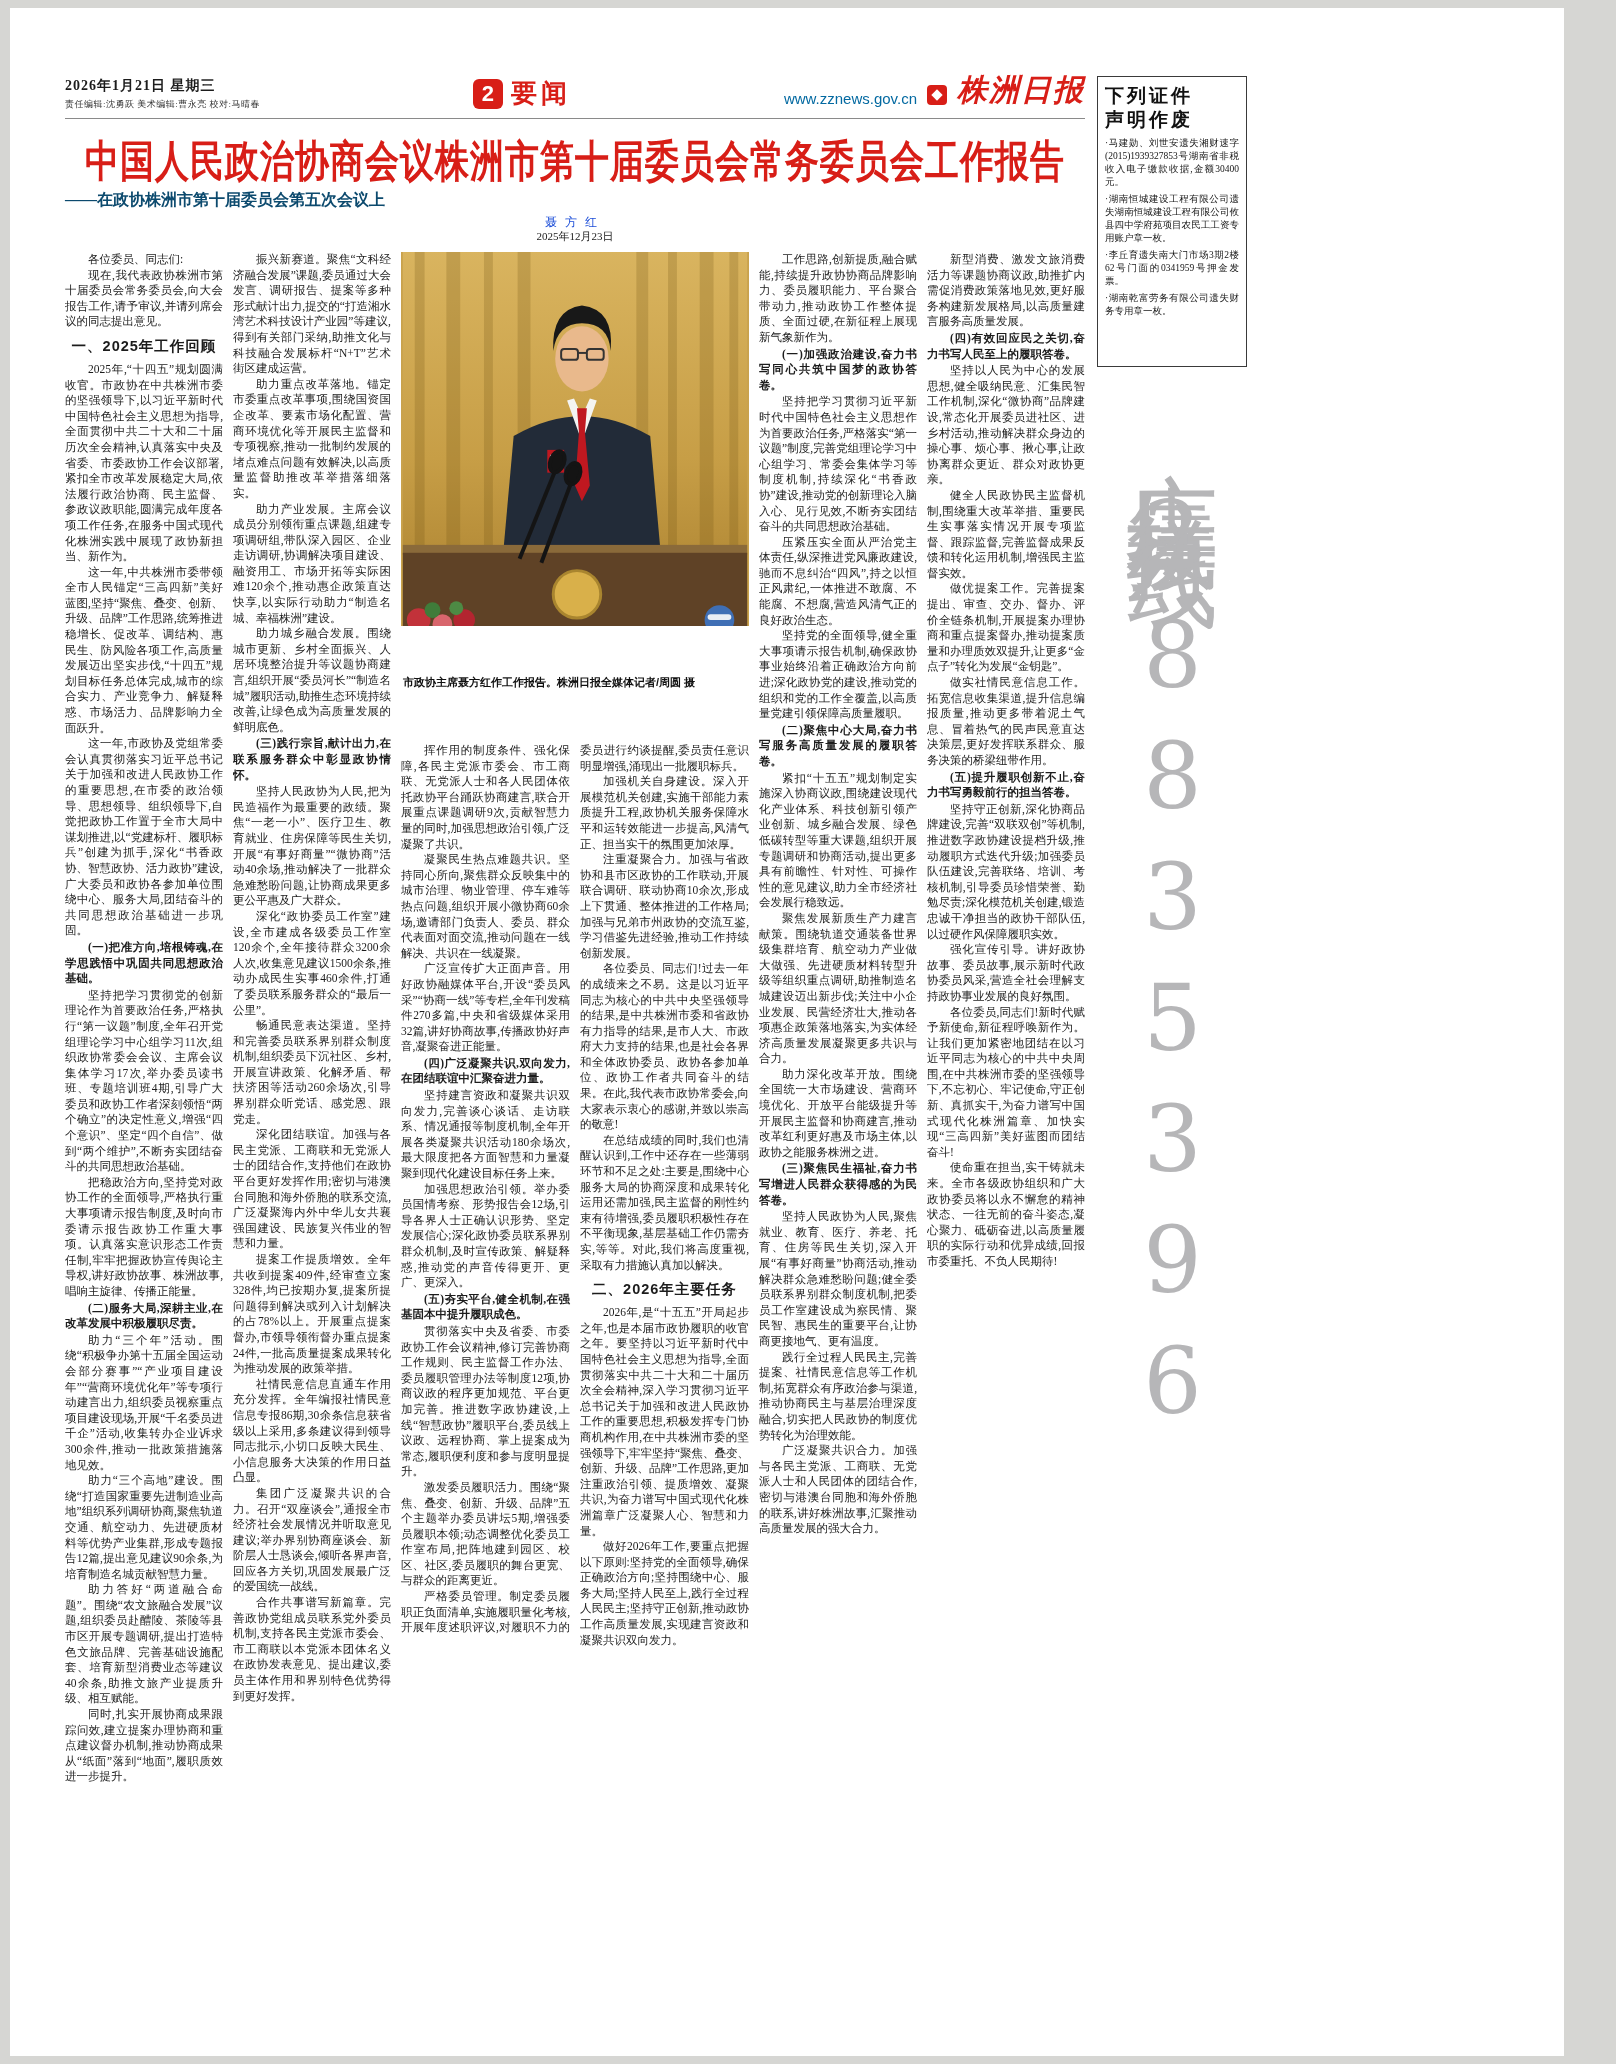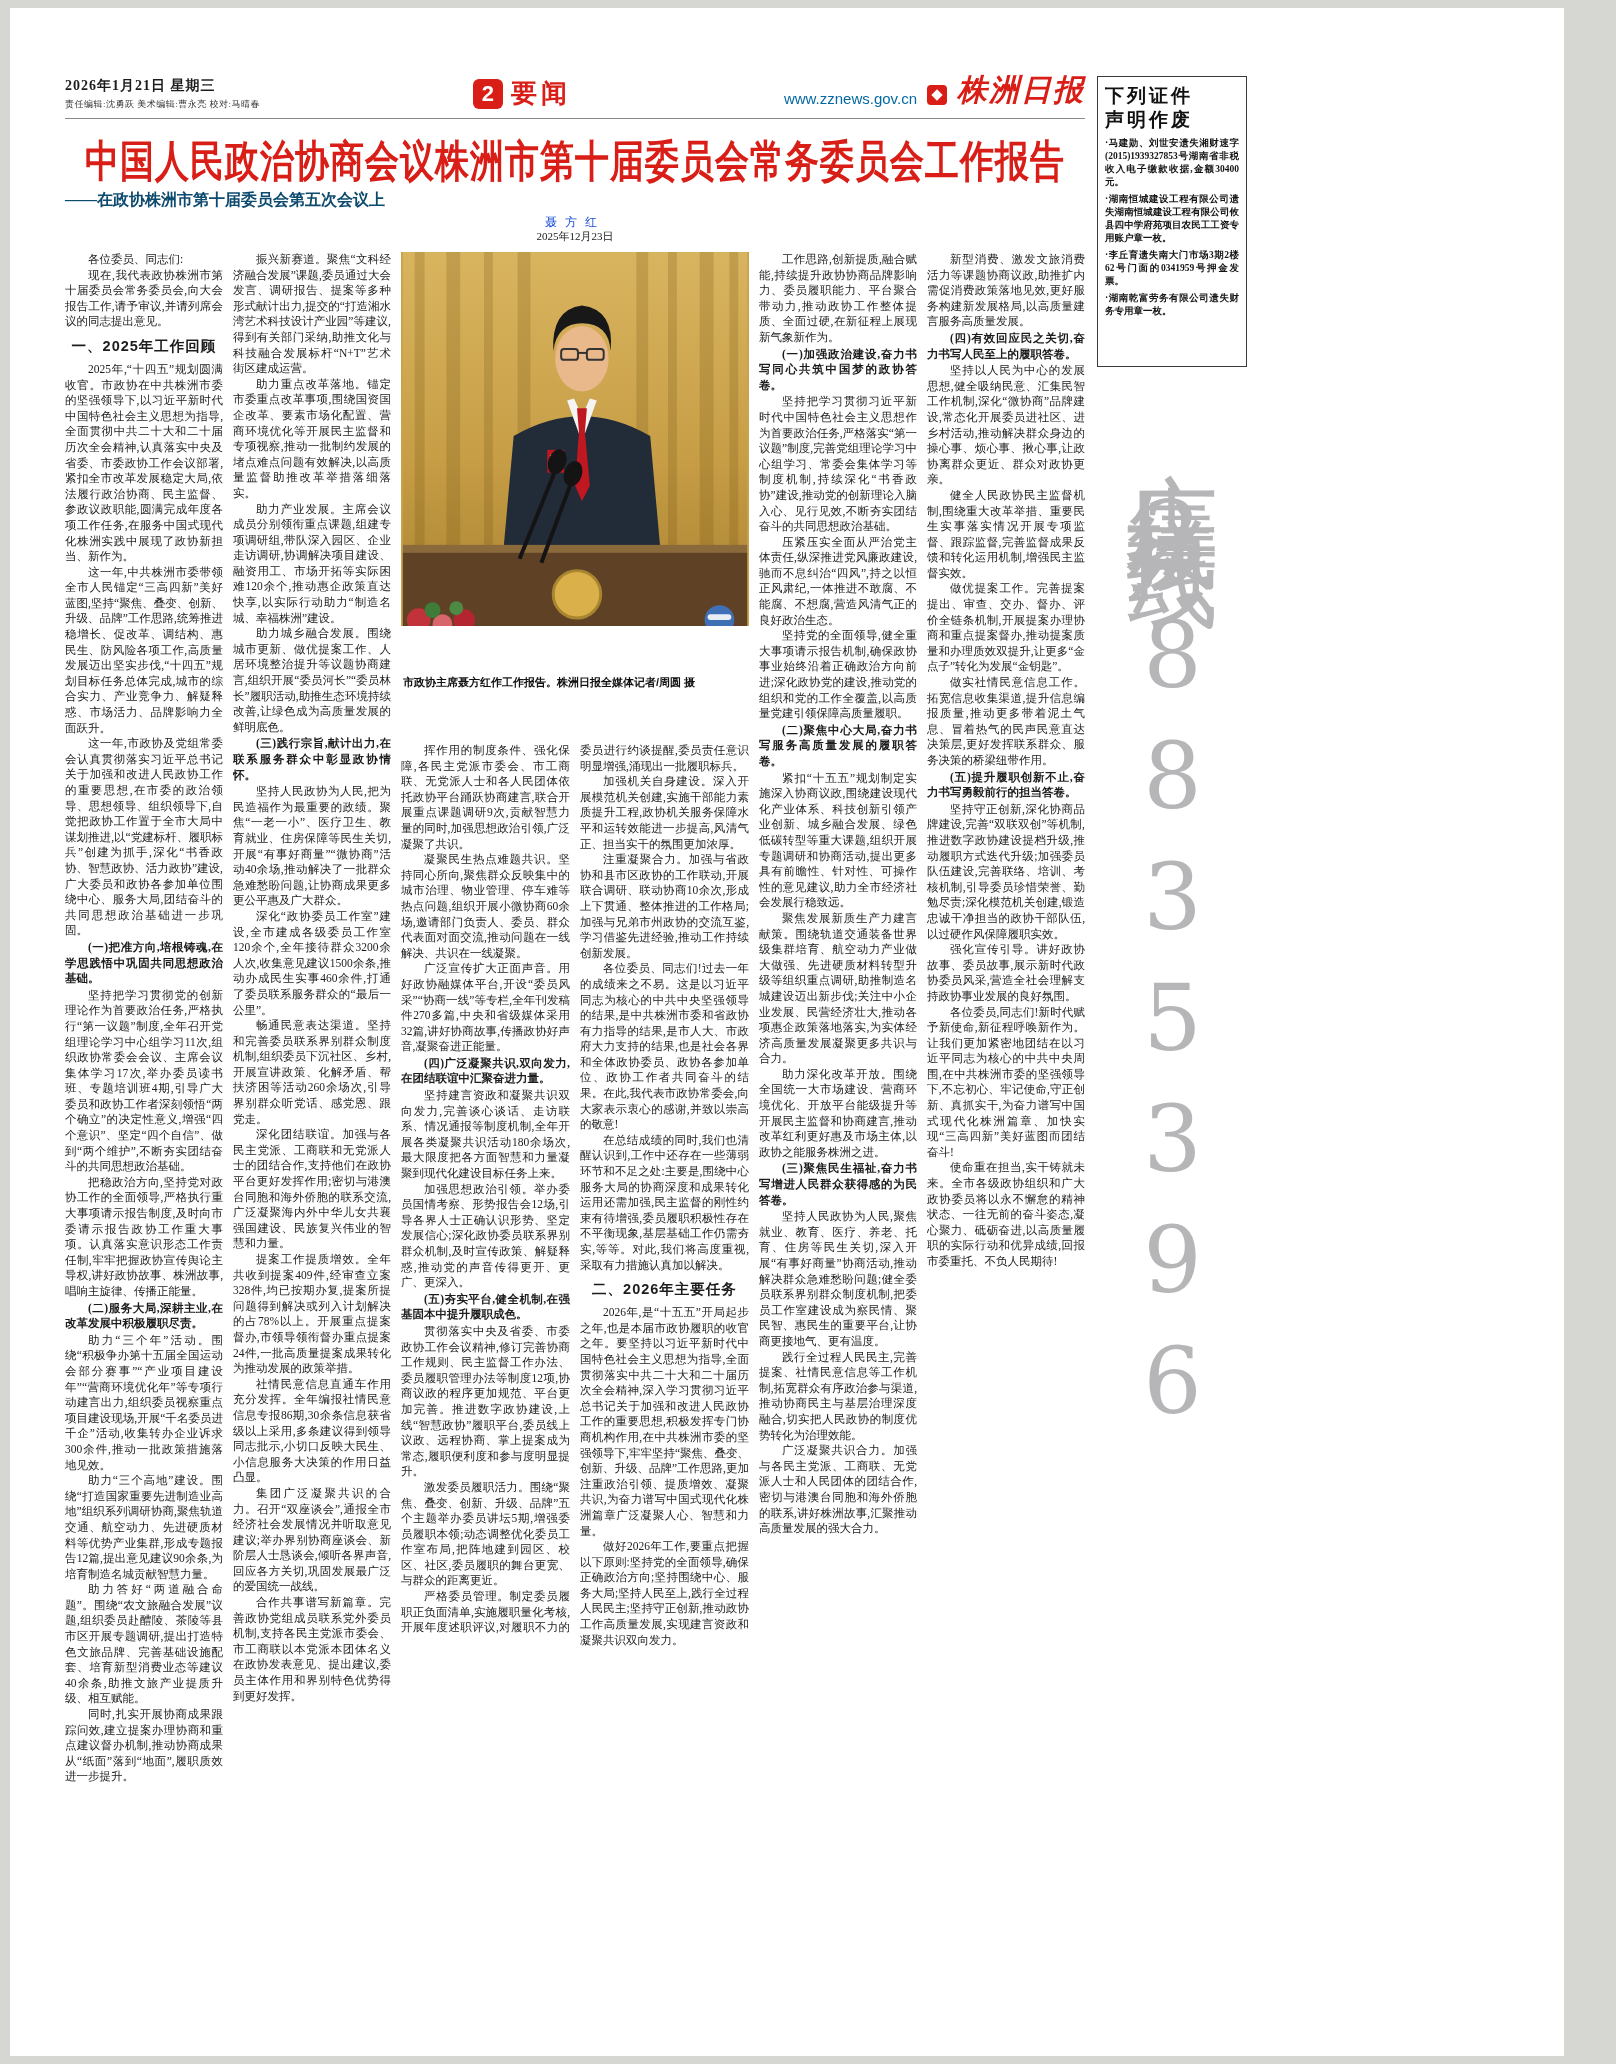--- a/index.html
+++ b/index.html
@@ -85,21 +85,21 @@
     font-family:"Liberation Sans",sans-serif;color:#111;
   }
   
   .rail{position:absolute;left:1087px;top:68px;width:150px;}
   .notice-box{border:1.5px solid #3a3a3a;padding:7px 7px 6px;height:276px;overflow:hidden;background:#fff;}
   .notice-title{
     font-weight:900;font-size:19px;line-height:1.25;letter-spacing:3px;color:#111;
     font-family:"Liberation Sans",sans-serif;
   }
   .notice-items{margin-top:5px;}
-  .notice-item{font-size:9.5px;line-height:13px;margin:0 0 4px;text-align:justify;color:#151515;font-weight:bold;}
+  .notice-item{font-size:9.5px;line-height:13px;margin:0 0 4px;text-align:justify;color:#151515;}
   .vertical-ad{
     margin-top:30px;height:1640px;width:150px;
     writing-mode:vertical-rl;text-orientation:upright;
     font-size:92px;line-height:150px;letter-spacing:14px;
     color:#b6b6b8;font-family:"DejaVu Serif",serif;
     text-align:left;
   }
   .vertical-ad span{display:inline;}
 </style>
 </head>
@@ -143,21 +143,21 @@
         <p class="para-head">(二)服务大局,深耕主业,在改革发展中积极履职尽责。</p>
         <p class="body-p">助力“三个年”活动。围绕“积极争办第十五届全国运动会部分赛事”“产业项目建设年”“营商环境优化年”等专项行动建言出力,组织委员视察重点项目建设现场,开展“千名委员进千企”活动,收集转办企业诉求300余件,推动一批政策措施落地见效。</p>
         <p class="body-p">助力“三个高地”建设。围绕“打造国家重要先进制造业高地”组织系列调研协商,聚焦轨道交通、航空动力、先进硬质材料等优势产业集群,形成专题报告12篇,提出意见建议90余条,为培育制造名城贡献智慧力量。</p>
         <p class="body-p">助力答好“两道融合命题”。围绕“农文旅融合发展”议题,组织委员赴醴陵、茶陵等县市区开展专题调研,提出打造特色文旅品牌、完善基础设施配套、培育新型消费业态等建议40余条,助推文旅产业提质升级、相互赋能。</p>
         <p class="body-p">同时,扎实开展协商成果跟踪问效,建立提案办理协商和重点建议督办机制,推动协商成果从“纸面”落到“地面”,履职质效进一步提升。</p>
       </div>
     <div class="col">
         <p class="body-p">振兴新赛道。聚焦“文科经济融合发展”课题,委员通过大会发言、调研报告、提案等多种形式献计出力,提交的“打造湘水湾艺术科技设计产业园”等建议,得到有关部门采纳,助推文化与科技融合发展标杆“N+T”艺术街区建成运营。</p>
         <p class="body-p">助力重点改革落地。锚定市委重点改革事项,围绕国资国企改革、要素市场化配置、营商环境优化等开展民主监督和专项视察,推动一批制约发展的堵点难点问题有效解决,以高质量监督助推改革举措落细落实。</p>
         <p class="body-p">助力产业发展。主席会议成员分别领衔重点课题,组建专项调研组,带队深入园区、企业走访调研,协调解决项目建设、融资用工、市场开拓等实际困难120余个,推动惠企政策直达快享,以实际行动助力“制造名城、幸福株洲”建设。</p>
-        <p class="body-p">助力城乡融合发展。围绕城市更新、做优提案工作、人居环境整治提升等议题协商建言,组织开展“委员河长”“委员林长”履职活动,助推生态环境持续改善,让绿色成为高质量发展的鲜明底色。</p>
+        <p class="body-p">助力城乡融合发展。围绕城市更新、乡村全面振兴、人居环境整治提升等议题协商建言,组织开展“委员河长”“制造名城”履职活动,助推生态环境持续改善,让绿色成为高质量发展的鲜明底色。</p>
         <p class="para-head">(三)践行宗旨,献计出力,在联系服务群众中彰显政协情怀。</p>
         <p class="body-p">坚持人民政协为人民,把为民造福作为最重要的政绩。聚焦“一老一小”、医疗卫生、教育就业、住房保障等民生关切,开展“有事好商量”“微协商”活动40余场,推动解决了一批群众急难愁盼问题,让协商成果更多更公平惠及广大群众。</p>
         <p class="body-p">深化“政协委员工作室”建设,全市建成各级委员工作室120余个,全年接待群众3200余人次,收集意见建议1500余条,推动办成民生实事460余件,打通了委员联系服务群众的“最后一公里”。</p>
         <p class="body-p">畅通民意表达渠道。坚持和完善委员联系界别群众制度机制,组织委员下沉社区、乡村,开展宣讲政策、化解矛盾、帮扶济困等活动260余场次,引导界别群众听党话、感党恩、跟党走。</p>
         <p class="body-p">深化团结联谊。加强与各民主党派、工商联和无党派人士的团结合作,支持他们在政协平台更好发挥作用;密切与港澳台同胞和海外侨胞的联系交流,广泛凝聚海内外中华儿女共襄强国建设、民族复兴伟业的智慧和力量。</p>
         <p class="body-p">提案工作提质增效。全年共收到提案409件,经审查立案328件,均已按期办复,提案所提问题得到解决或列入计划解决的占78%以上。开展重点提案督办,市领导领衔督办重点提案24件,一批高质量提案成果转化为推动发展的政策举措。</p>
         <p class="body-p">社情民意信息直通车作用充分发挥。全年编报社情民意信息专报86期,30余条信息获省级以上采用,多条建议得到领导同志批示,小切口反映大民生、小信息服务大决策的作用日益凸显。</p>
         <p class="body-p">集团广泛凝聚共识的合力。召开“双座谈会”,通报全市经济社会发展情况并听取意见建议;举办界别协商座谈会、新阶层人士恳谈会,倾听各界声音,回应各方关切,巩固发展最广泛的爱国统一战线。</p>
         <p class="body-p">合作共事谱写新篇章。完善政协党组成员联系党外委员机制,支持各民主党派市委会、市工商联以本党派本团体名义在政协发表意见、提出建议,委员主体作用和界别特色优势得到更好发挥。</p>
       </div>

